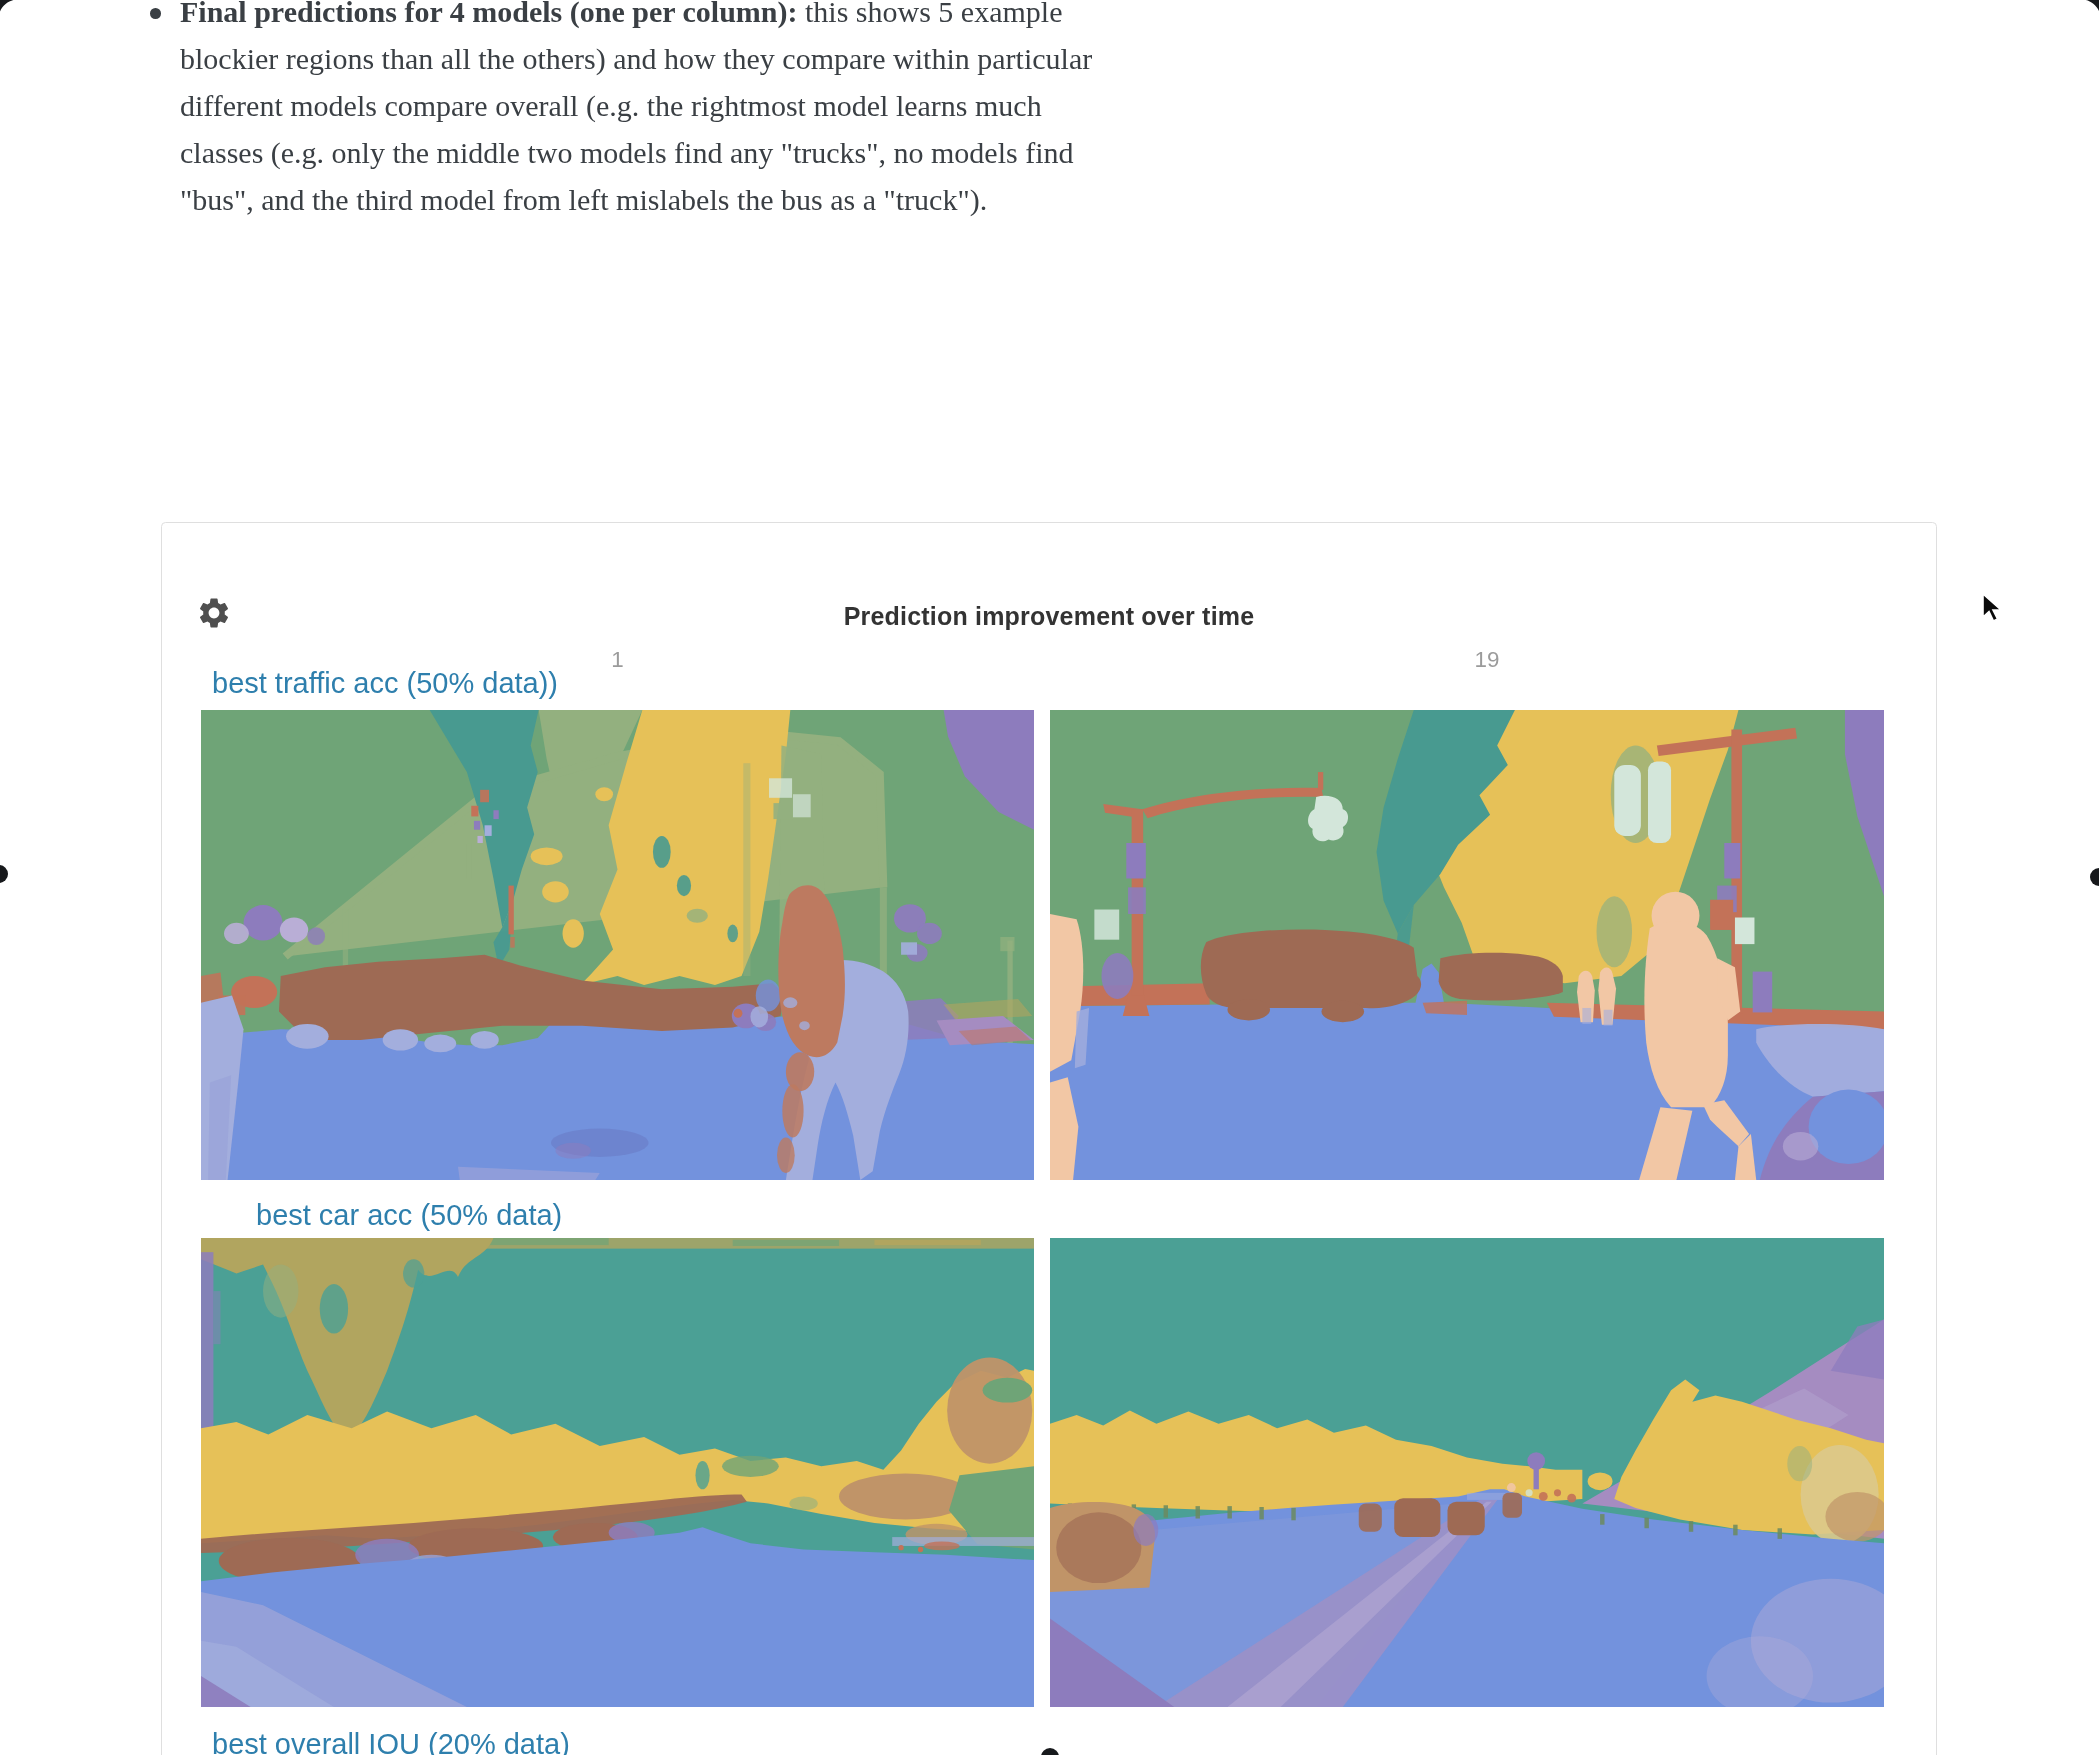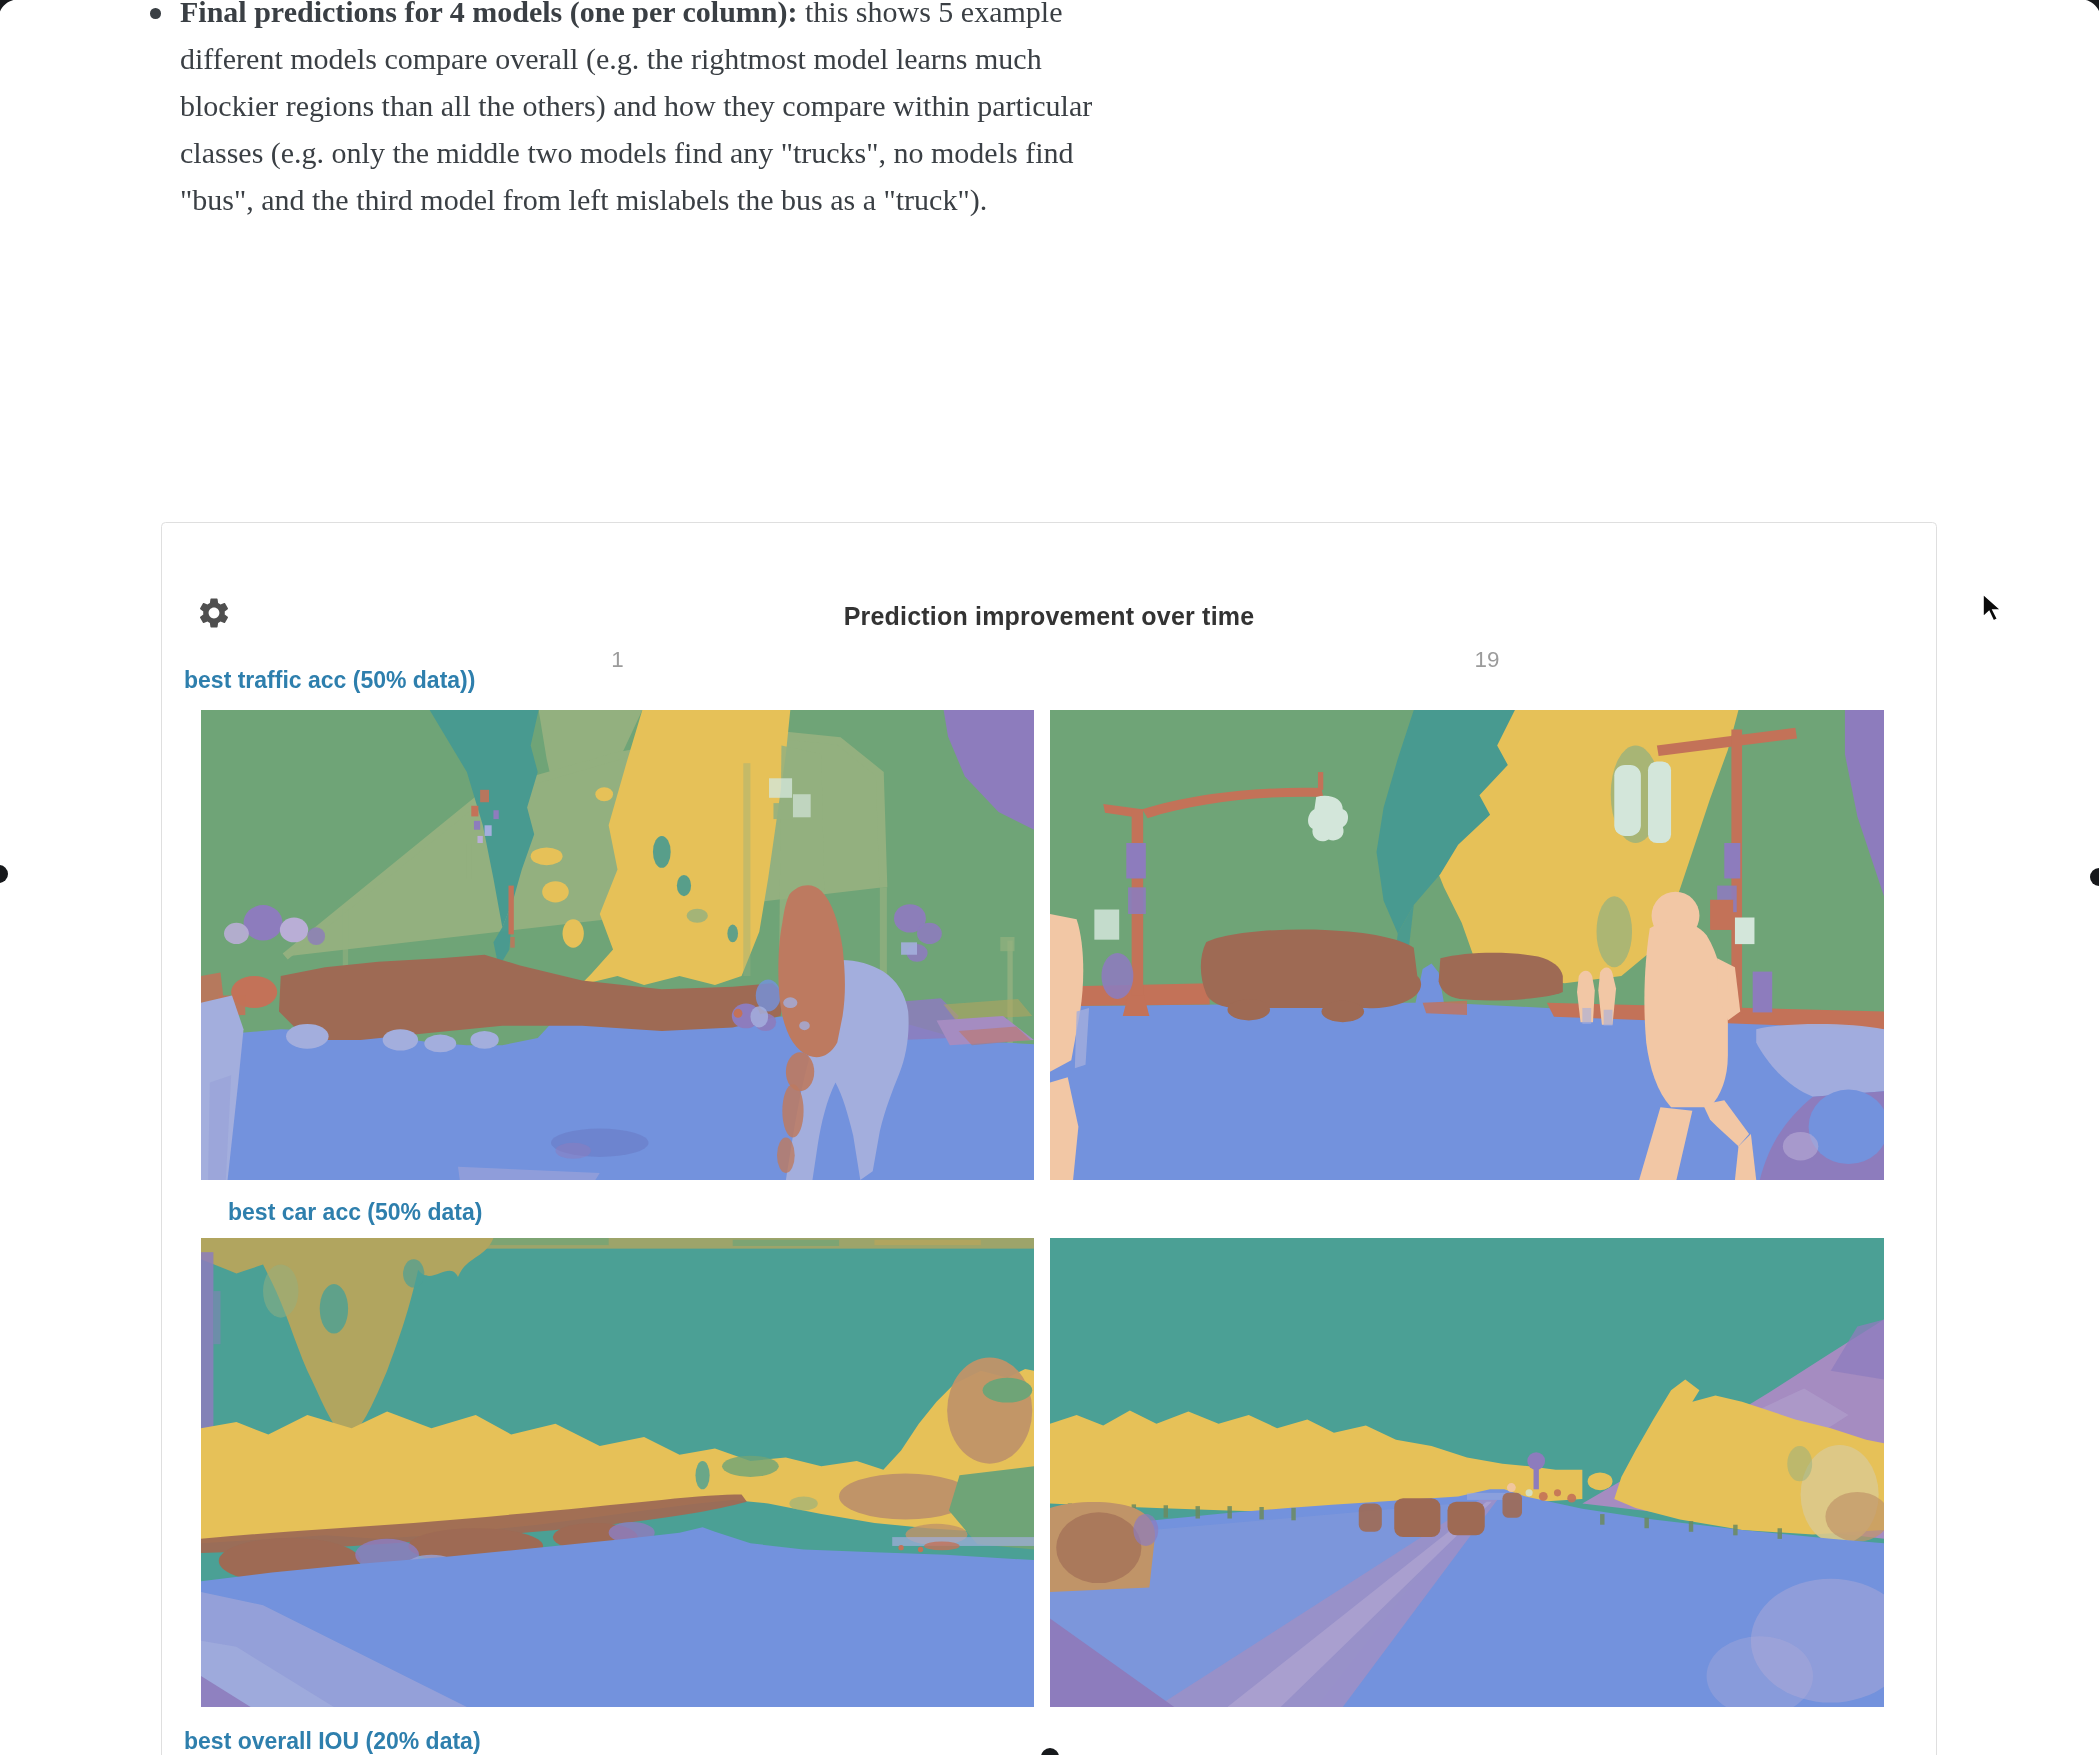--- a/index.html
+++ b/index.html
@@ -18,21 +18,21 @@
   
   .panel{position:absolute;left:161px;top:522px;width:1776px;height:1281px;background:#fff;
     border:0.9px solid var(--col-panel_border,#dfdfdf);border-radius:4.5px;box-sizing:border-box;}
   .gear{position:absolute;left:34px;top:72px;width:36px;height:36px;cursor:pointer;}
   .panel-title{position:absolute;top:79px;left:0;right:0;text-align:center;
     font-size:25px;font-weight:700;color:var(--col-title_gray,#333);letter-spacing:0.2px;}
   .step-label{position:absolute;top:124px;height:27px;text-align:center;
     font-size:22.4px;color:var(--col-step_gray,#9b9b9b);}
   .step-1{left:39px;width:833px;}
   .step-2{left:908px;width:834px;}
-  .run-label{position:absolute;left:22px;height:32px;font-size:23px;font-weight:700;
+  .run-label{position:absolute;left:50px;height:32px;font-size:29px;font-weight:400;
     color:var(--col-link_blue,#2e7fad);cursor:pointer;white-space:nowrap;}
   .rl-1{top:144px;} .rl-2{top:676px;margin-left:44px;} .rl-3{top:1205px;}
   .seg-img{position:absolute;overflow:hidden;background:#cccccc;}
   .seg-img svg{display:block;width:100%;height:100%;}
   .r1{top:187px;height:470px;} .r2{top:715px;height:469px;}
   .c1{left:39px;width:833px;} .c2{left:888px;width:834px;}
   
   .f-green{fill:var(--seg-green,#6fa477)} .f-light_sage{fill:var(--seg-light_sage,#93b07f)}
   .f-teal{fill:var(--seg-teal,#489a90)} .f-sky_teal{fill:var(--seg-sky_teal,#4ba095)}
   .f-yellow{fill:var(--seg-yellow,#e6c158)} .f-olive{fill:var(--seg-olive,#b1a55f)}
@@ -50,22 +50,22 @@
   .edge-dot{position:absolute;width:18px;height:18px;border-radius:50%;background:#17191c;}
   .dot-left{left:-9.9px;top:865px;} .dot-right{left:2090px;top:868px;} .dot-bottom{left:1041px;top:1748px;}
   .cursor{position:absolute;left:1979px;top:593px;width:27px;height:30px;z-index:50;}
 </style>
 </head>
 <body>
 
 <span class="doc-bullet"></span>
 <div class="doc-text">
   <div class="line"><b>Final predictions for 4 models (one per column):</b><span> this shows 5 example</span></div>
+  <div class="line"><span>blockier regions than all the others) and how they compare within particular</span></div>
   <div class="line"><span>different models compare overall (e.g. the rightmost model learns much</span></div>
-  <div class="line"><span>blockier regions than all the others) and how they compare within particular</span></div>
   <div class="line"><span>classes (e.g. only the middle two models find any "trucks", no models find</span></div>
   <div class="line"><span>"bus", and the third model from left mislabels the bus as a "truck").</span></div>
 </div>
 
 <div class="panel">
 
   <svg class="gear" viewBox="0 0 24 24">
     <path fill="#4f4f4f" d="M19.14,12.94c0.04-0.3,0.06-0.61,0.06-0.94c0-0.32-0.02-0.64-0.07-0.94l2.03-1.58c0.18-0.14,0.23-0.41,0.12-0.61l-1.92-3.32c-0.12-0.22-0.37-0.29-0.59-0.22l-2.39,0.96c-0.5-0.38-1.03-0.7-1.62-0.94L14.4,2.81c-0.04-0.24-0.24-0.41-0.48-0.41h-3.84c-0.24,0-0.43,0.17-0.47,0.41L9.25,5.35C8.66,5.59,8.12,5.92,7.63,6.29L5.24,5.33c-0.22-0.08-0.47,0-0.59,0.22L2.74,8.87C2.62,9.08,2.66,9.34,2.86,9.48l2.03,1.58C4.84,11.36,4.8,11.69,4.8,12s0.02,0.64,0.07,0.94l-2.03,1.58c-0.18,0.14-0.23,0.41-0.12,0.61l1.92,3.32c0.12,0.22,0.37,0.29,0.59,0.22l2.39-0.96c0.5,0.38,1.03,0.7,1.62,0.94l0.36,2.54c0.05,0.24,0.24,0.41,0.48,0.41h3.84c0.24,0,0.44-0.17,0.47-0.41l0.36-2.54c0.59-0.24,1.13-0.56,1.62-0.94l2.39,0.96c0.22,0.08,0.47,0,0.59-0.22l1.92-3.32c0.12-0.22,0.07-0.47-0.12-0.61L19.14,12.94z M12,15.6c-1.98,0-3.6-1.62-3.6-3.6s1.62-3.6,3.6-3.6s3.6,1.62,3.6,3.6S13.98,15.6,12,15.6z"></path>
   </svg>
 

